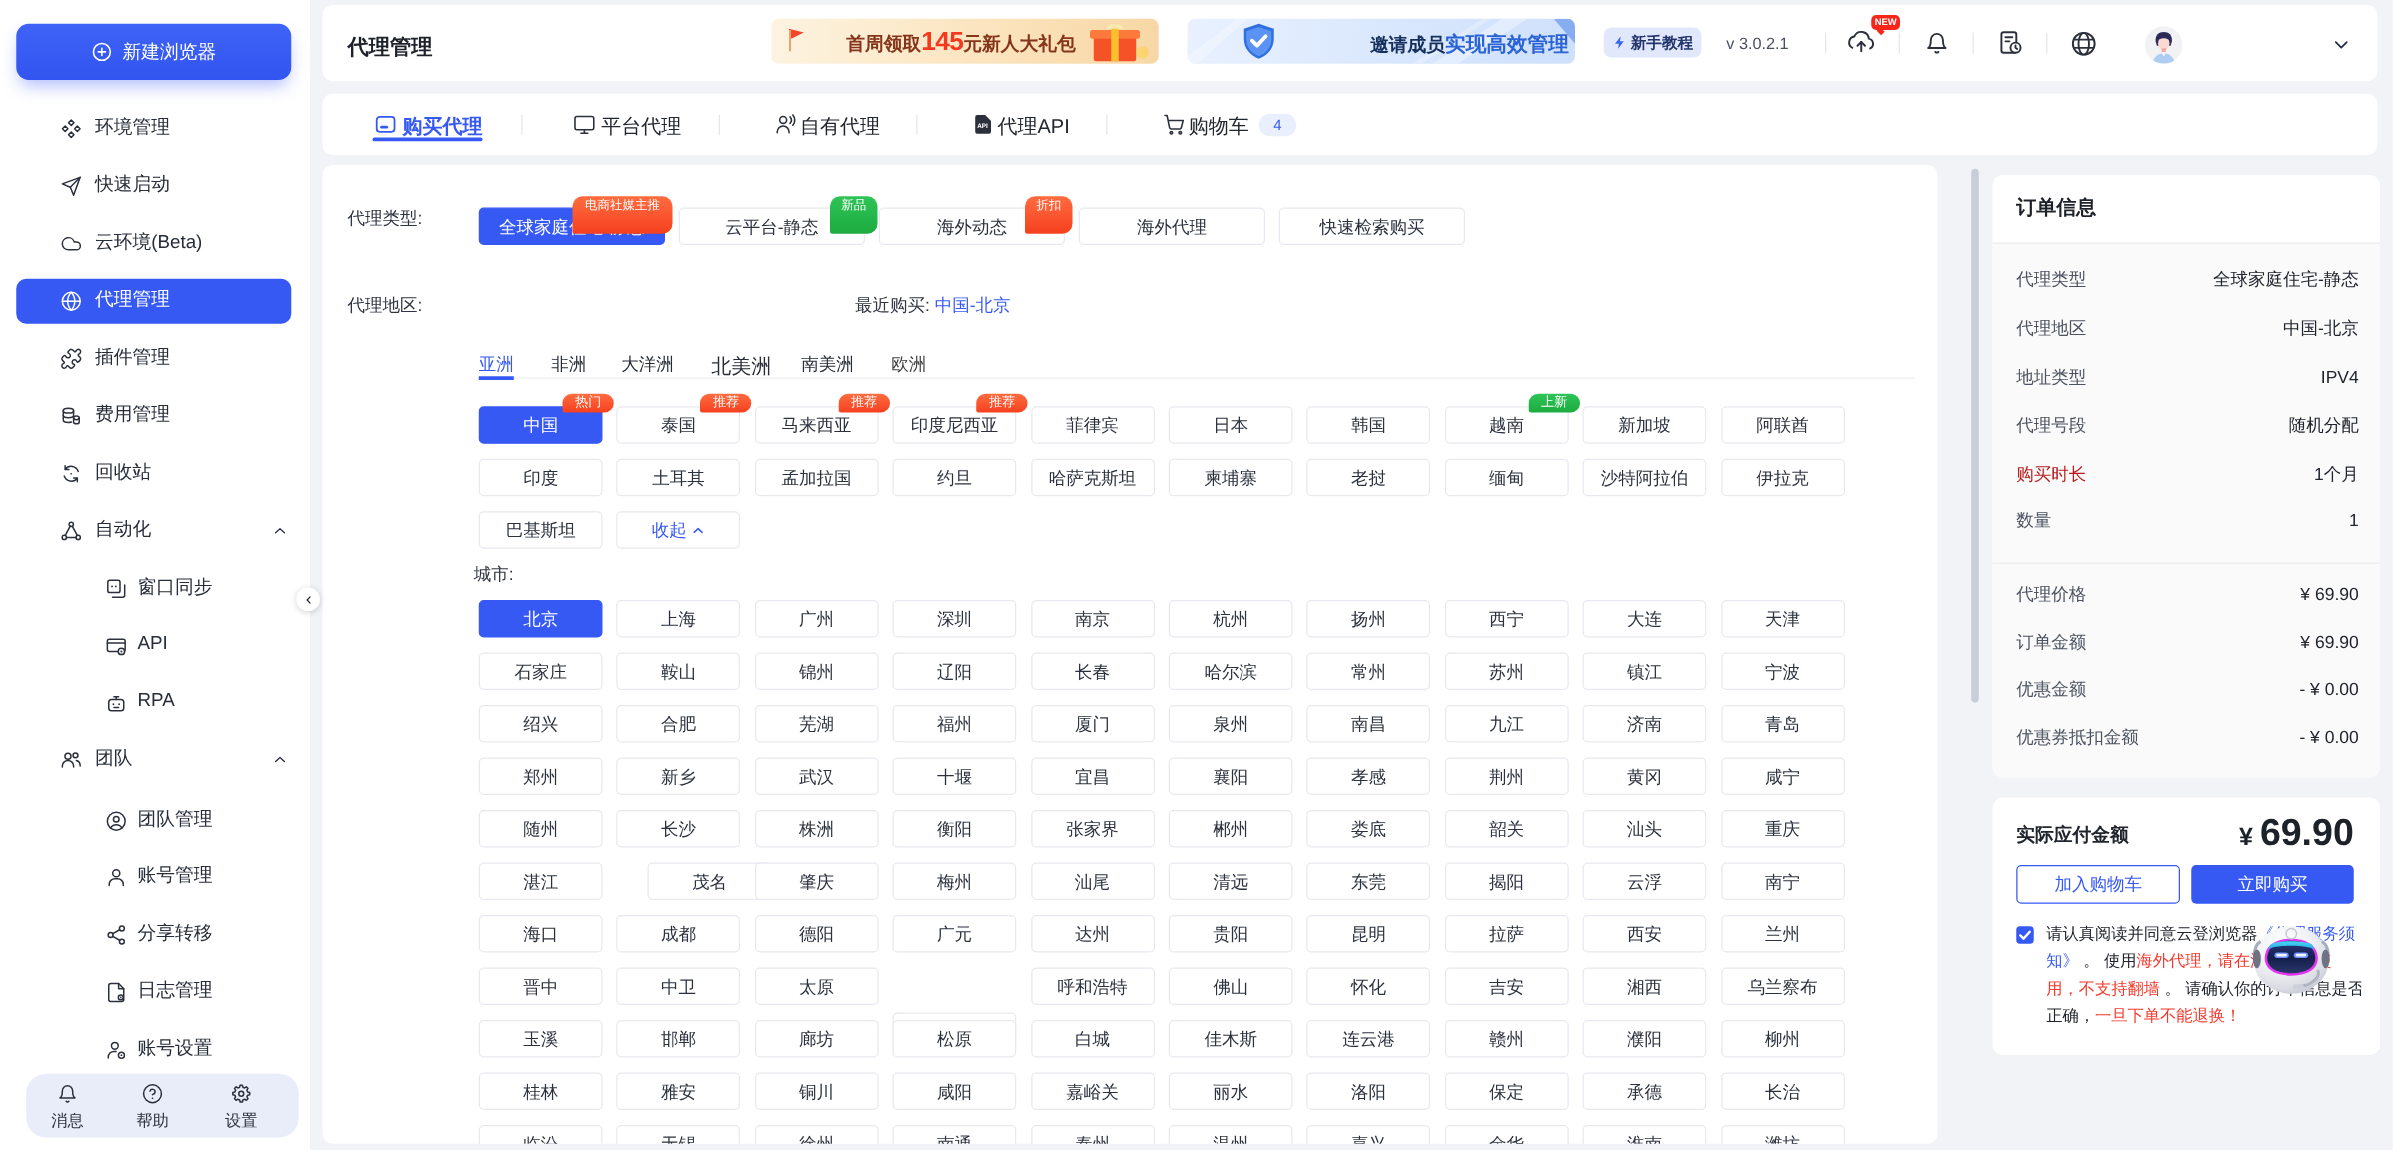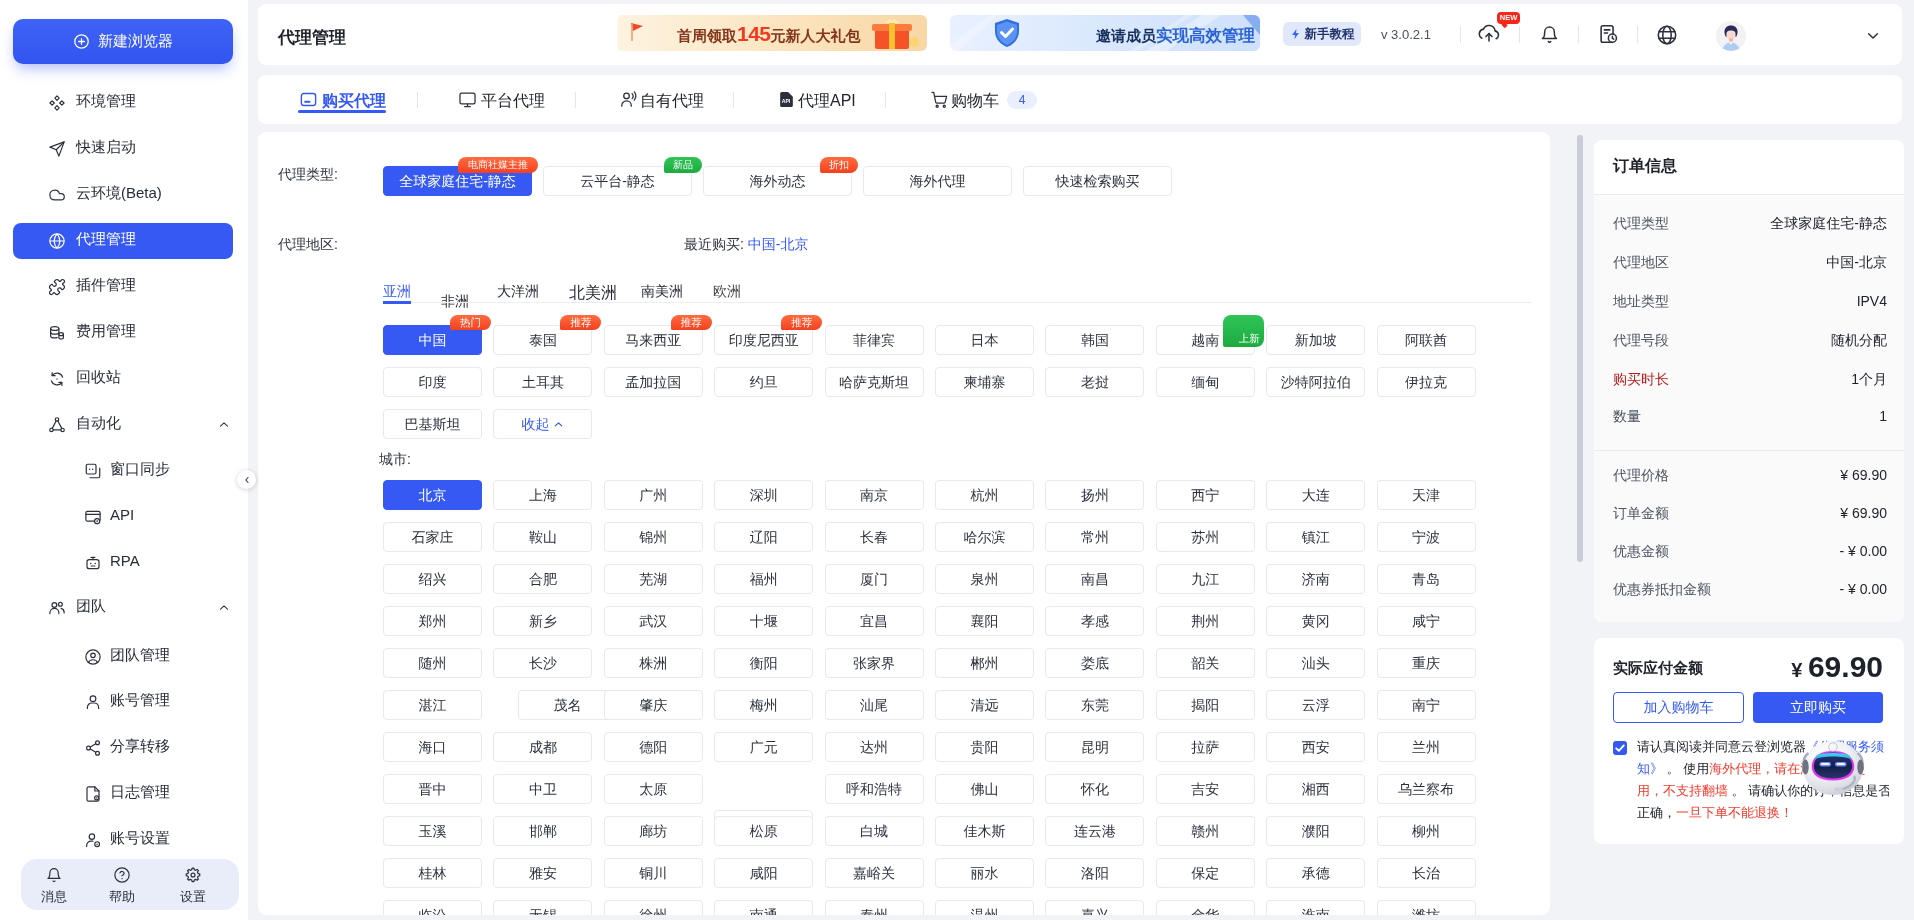--- a/index.html
+++ b/index.html
@@ -2,21 +2,21 @@
 <html lang="zh"><head><meta charset="utf-8">
 <title>代理管理</title>
 <style>
 *{margin:0;padding:0;box-sizing:border-box;font-family:"Liberation Sans",sans-serif;}
 html,body{width:1914px;height:920px;overflow:hidden;background:#f2f3f6;}
 .abs{position:absolute;}
 .card{position:absolute;background:#fff;border-radius:8px;}
 .btn{position:absolute;width:99px;height:30px;line-height:28px;text-align:center;
  font-size:14px;color:#2b313d;background:#fff;border:1px solid #e8e9ee;border-radius:4px;white-space:nowrap;}
 .btn.sel{background:#3659f3;border-color:#3659f3;color:#fff;}
-.badge{position:absolute;height:16px;line-height:16px;padding:0 7px;border-radius:8px 8px 8px 2px;
+.badge{position:absolute;height:30px;line-height:16px;padding:0 7px;border-radius:8px 8px 8px 2px;
  font-size:10px;color:#fff;background:linear-gradient(180deg,#ff6c3f,#f5401f);white-space:nowrap;z-index:3;}
 .badge.g{background:linear-gradient(180deg,#2fc457,#1cab3f);}
 svg{display:block;}
 .ic{position:absolute;}
 </style></head>
 <body>
 <div class="abs" style="left:0;top:0;width:248px;height:920px;background:#fff;"></div>
 <div class="abs" style="left:13px;top:19px;width:220px;height:45px;border-radius:10px;background:linear-gradient(180deg,#3f63f7,#3254f0);box-shadow:0 7px 14px -3px rgba(70,100,245,.45);color:#fff;font-size:15px;display:flex;align-items:center;justify-content:center;gap:8px;">
     <svg width="17" height="17" viewBox="0 0 24 24" fill="none" stroke="#fff" stroke-width="1.8" stroke-linecap="round">
       <circle cx="12" cy="12" r="9.5"></circle>
@@ -281,21 +281,21 @@
 <div class="btn" style="left:285px;top:34px;width:149px;">云平台-静态</div>
 <div class="btn" style="left:445px;top:34px;width:149px;">海外动态</div>
 <div class="btn" style="left:605px;top:34px;width:149px;">海外代理</div>
 <div class="btn" style="left:765px;top:34px;width:149px;">快速检索购买</div>
 <div class="badge" style="left:200px;top:25px;width:80px;padding:0;text-align:center;">电商社媒主推</div>
 <div class="badge g" style="left:406px;top:25px;width:38px;padding:0;text-align:center;">新品</div>
 <div class="badge" style="left:562px;top:25px;width:38px;padding:0;text-align:center;">折扣</div>
 <div class="abs" style="left:20px;top:104px;font-size:14px;color:#2f3440;">代理地区:</div>
 <div class="abs" style="left:426px;top:104px;font-size:14px;color:#2f3440;">最近购买: <span style="color:#3659f3;">中国-北京</span></div>
 <div class="abs" style="left:125px;top:151px;font-size:14px;color:#3659f3;">亚洲</div>
-<div class="abs" style="left:183px;top:151px;font-size:14px;color:#262b35;margin-top:10px;">非洲</div>
+<div class="abs" style="left:183px;top:151px;font-size:14px;color:#262b35;">非洲</div>
 <div class="abs" style="left:239px;top:151px;font-size:14px;color:#262b35;">大洋洲</div>
 <div class="abs" style="left:311px;top:151px;font-size:16px;color:#262b35;">北美洲</div>
 <div class="abs" style="left:383px;top:151px;font-size:14px;color:#262b35;">南美洲</div>
 <div class="abs" style="left:455px;top:151px;font-size:14px;color:#404040;">欧洲</div>
 <div class="abs" style="left:125px;top:170px;width:1149px;height:1px;background:#ededf1;"></div>
 <div class="abs" style="left:125px;top:169px;width:28px;height:2.5px;background:#3659f3;z-index:2;"></div>
 <div class="btn sel" style="left:125.0px;top:193px;">中国</div>
 <div class="btn" style="left:235.4px;top:193px;">泰国</div>
 <div class="btn" style="left:345.8px;top:193px;">马来西亚</div>
 <div class="btn" style="left:456.2px;top:193px;">印度尼西亚</div>
@@ -316,21 +316,21 @@
 <div class="btn" style="left:1008.2px;top:235px;">沙特阿拉伯</div>
 <div class="btn" style="left:1118.6px;top:235px;">伊拉克</div>
 <div class="btn" style="left:125px;top:277px;">巴基斯坦</div>
 <div class="btn" style="left:235.4px;top:277px;color:#3659f3;">收起 <svg style="display:inline-block;vertical-align:-1px;" width="11" height="11" viewBox="0 0 24 24" fill="none" stroke="#3659f3" stroke-width="2.6" stroke-linecap="round" stroke-linejoin="round">
         <path d="m5 15 7-6.5 7 6.5"></path>
       </svg></div>
 <div class="badge" style="left:192.0px;top:183px;width:41px;padding:0;text-align:center;height:15px;line-height:15px;font-size:10.5px;">热门</div>
 <div class="badge" style="left:302.4px;top:183px;width:41px;padding:0;text-align:center;height:15px;line-height:15px;font-size:10.5px;">推荐</div>
 <div class="badge" style="left:412.8px;top:183px;width:41px;padding:0;text-align:center;height:15px;line-height:15px;font-size:10.5px;">推荐</div>
 <div class="badge" style="left:523.2px;top:183px;width:41px;padding:0;text-align:center;height:15px;line-height:15px;font-size:10.5px;">推荐</div>
-<div class="badge g" style="left:964.8px;top:183px;width:41px;padding:16px;text-align:center;height:15px;line-height:15px;font-size:10.5px;">上新</div>
+<div class="badge g" style="left:964.8px;top:183px;width:41px;padding:0;text-align:center;height:15px;line-height:15px;font-size:10.5px;">上新</div>
 <div class="abs" style="left:121px;top:319px;font-size:14px;color:#2f3440;">城市:</div>
 <div class="btn sel" style="left:125.0px;top:348px;">北京</div>
 <div class="btn" style="left:235.4px;top:348px;">上海</div>
 <div class="btn" style="left:345.8px;top:348px;">广州</div>
 <div class="btn" style="left:456.2px;top:348px;">深圳</div>
 <div class="btn" style="left:566.6px;top:348px;">南京</div>
 <div class="btn" style="left:677.0px;top:348px;">杭州</div>
 <div class="btn" style="left:787.4px;top:348px;">扬州</div>
 <div class="btn" style="left:897.8px;top:348px;">西宁</div>
 <div class="btn" style="left:1008.2px;top:348px;">大连</div>

